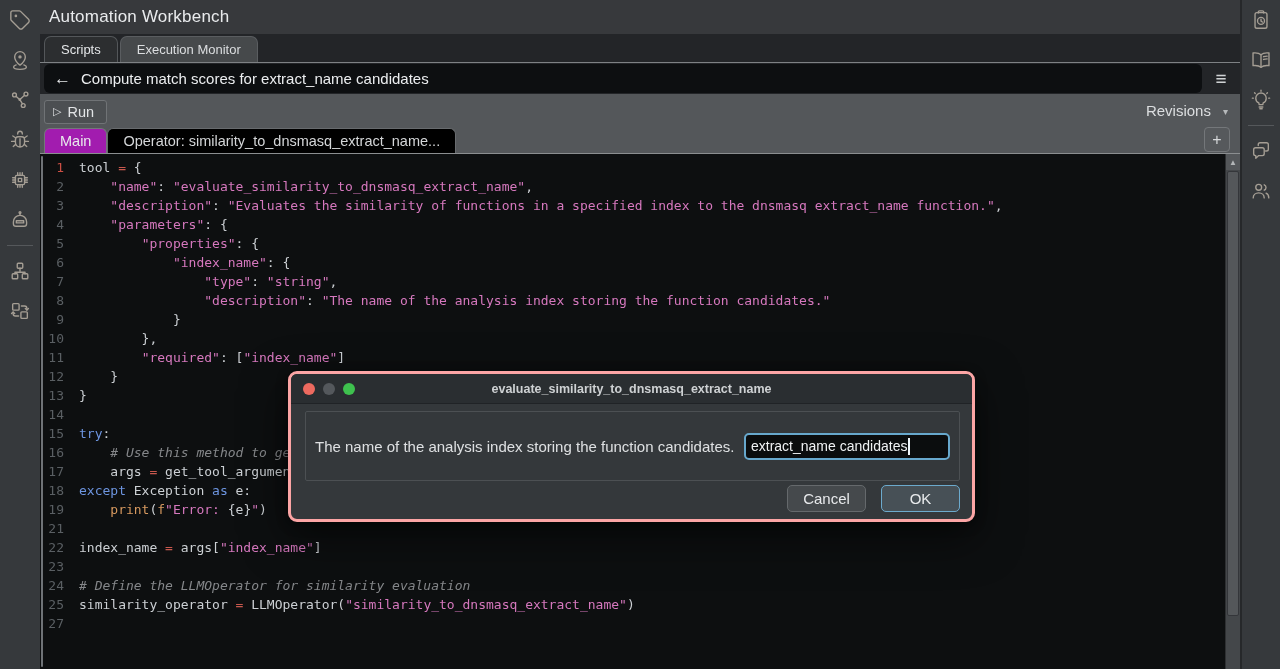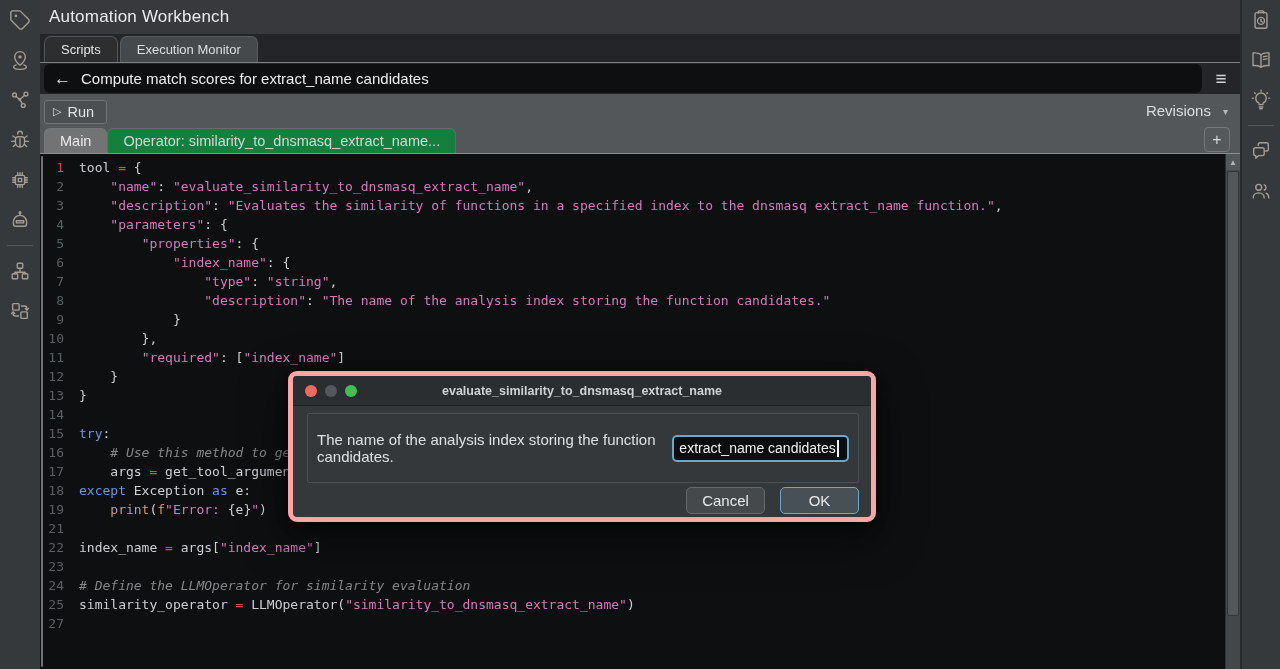--- a/index.html
+++ b/index.html
@@ -23,37 +23,37 @@
   .cmd-title{font-size:15px;font-weight:500;white-space:nowrap}
   .menu{width:38px;text-align:center;font-size:19px;color:#cfd2d4;cursor:pointer}
   .toolbar{height:59px;background:#54575a;display:flex;flex-direction:column;flex:0 0 59px}
   .run-row{height:33px;display:flex;align-items:center;padding:0 12px 0 4px}
   .run-btn{height:24px;margin-top:2px;padding:0 12px 0 8px;background:#4c4f52;border:1px solid #707376;border-radius:3px;color:#e2e4e6;font-size:14.5px;display:flex;align-items:center;gap:6px;font-family:inherit;cursor:pointer}
   .run-ic{font-size:11px;line-height:1}
   .spacer{flex:1}
   .revisions{font-size:15px;color:#dcdee0;display:flex;align-items:center;gap:12px;cursor:pointer}
   .caret{font-size:10px;color:#b6b9bb;margin-top:2px}
   .etab-row{height:26px;display:flex;align-items:flex-end;padding:0 10px 0 4px}
-  .etab{height:25px;padding:0 15px;display:flex;align-items:center;font-size:14.5px;color:#d4d6d8;background:#15803d;border:1px solid #686b6e;border-bottom:none;border-radius:6px 6px 0 0;margin-right:13px;white-space:nowrap;cursor:pointer}
-  .etab.active{background:#737373;border-color:#74777a;color:#e8eaec;margin-right:0}
+  .etab{height:25px;padding:0 15px;display:flex;align-items:center;font-size:14.5px;color:#d4d6d8;background:#000000;border:1px solid #686b6e;border-bottom:none;border-radius:6px 6px 0 0;margin-right:13px;white-space:nowrap;cursor:pointer}
+  .etab.active{background:#a21caf;border-color:#74777a;color:#e8eaec;margin-right:0}
   .add-tab{width:26px;height:25px;background:#56595c;border:1px solid #74777a;border-radius:4px;color:#d6d8da;font-size:16px;line-height:1;cursor:pointer;font-family:inherit;margin-bottom:1px}
   
   .editor{flex:1;background:#0d0f10;border-top:1px solid #8b8e90;position:relative;padding-top:4px;overflow:hidden}
   .editor::before{content:"";position:absolute;left:1px;top:2px;bottom:2px;width:2px;background:#6f7377;border-radius:2px}
   .line{display:flex;height:19px;line-height:19px;font-family:"DejaVu Sans Mono",monospace;font-size:13px;white-space:pre}
   .ln{flex:0 0 24px;width:24px;text-align:right;color:#5a5f63}
   .ln.cur{color:#cb4f44}
   .codeseg{margin-left:15px}
   .id{color:#ccd0d4}.str{color:#d678be}.op{color:#c8584e}.kw{color:#6d95e0}
   .com{color:#85878a;font-style:italic}.fn{color:#d7995f}.num{color:#65c463}
   .vscroll{position:absolute;top:0;right:0;width:15px;height:100%;background:#44474a;border-left:1px solid #2e3032}
   .scroll-btn{height:16px;background:#54575a;color:#b3b6b8;font-size:8px;text-align:center;line-height:17px;cursor:pointer}
   .scroll-thumb{position:absolute;top:17px;left:1px;right:1px;height:445px;background:#54575a;border:1px solid #34363a;border-radius:2px;cursor:grab}
   
-  .dialog{position:absolute;left:288px;top:371px;width:588px;height:151px;background:#34383b;border:5px solid #fca5a5;border-radius:9px;box-shadow:0 15px 45px rgba(0,0,0,.55),0 3px 12px rgba(0,0,0,.4);overflow:hidden}
+  .dialog{position:absolute;left:288px;top:371px;width:687px;height:151px;background:#34383b;border:3px solid #fca5a5;border-radius:9px;box-shadow:0 15px 45px rgba(0,0,0,.55),0 3px 12px rgba(0,0,0,.4);overflow:hidden}
   .dlg-title{height:30px;background:#2a2e31;border-bottom:1px solid #202326;display:flex;align-items:center;position:relative}
   .lights{display:flex;gap:8px;padding-left:12px;z-index:2}
   .light{width:12px;height:12px;border-radius:50%;cursor:pointer}
   .light.red{background:#ed6a5f}.light.gray{background:#54585c}.light.green{background:#3ec14e}
   .dlg-title-text{position:absolute;left:0;right:0;text-align:center;font-size:12.5px;font-weight:700;color:#ced1d3}
   .dlg-body{position:relative;height:119px}
   .dlg-panel{position:absolute;left:14px;right:12px;top:7px;height:70px;border:1px solid #4c5053;border-radius:2px;display:flex;align-items:center;justify-content:space-between;padding:0 9px}
   .dlg-label{font-size:15px;color:#dee0e2}
   .dlg-input{width:206px;height:27px;background:#0b0d0e;border:2px solid #67a8cd;border-radius:5px;display:flex;align-items:center;padding:0 5px;font-size:14px;color:#f0f2f4;cursor:text;white-space:nowrap}
   .caret-bar{display:inline-block;width:2px;height:17px;background:#eef5fa;margin-left:1px;flex:0 0 2px}

